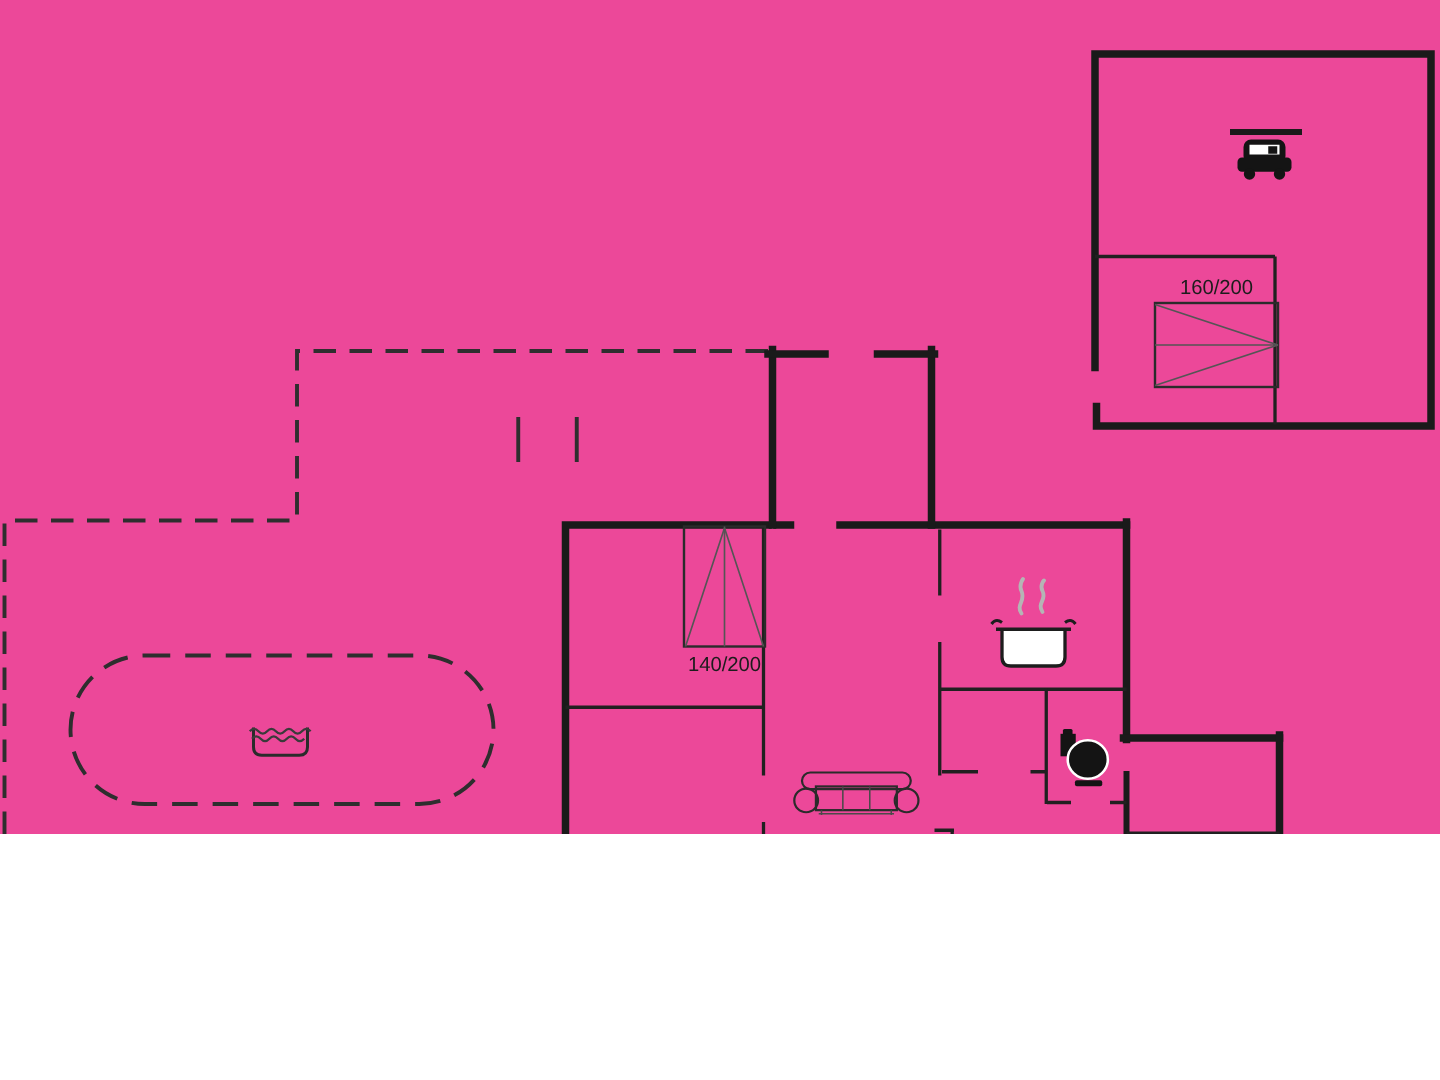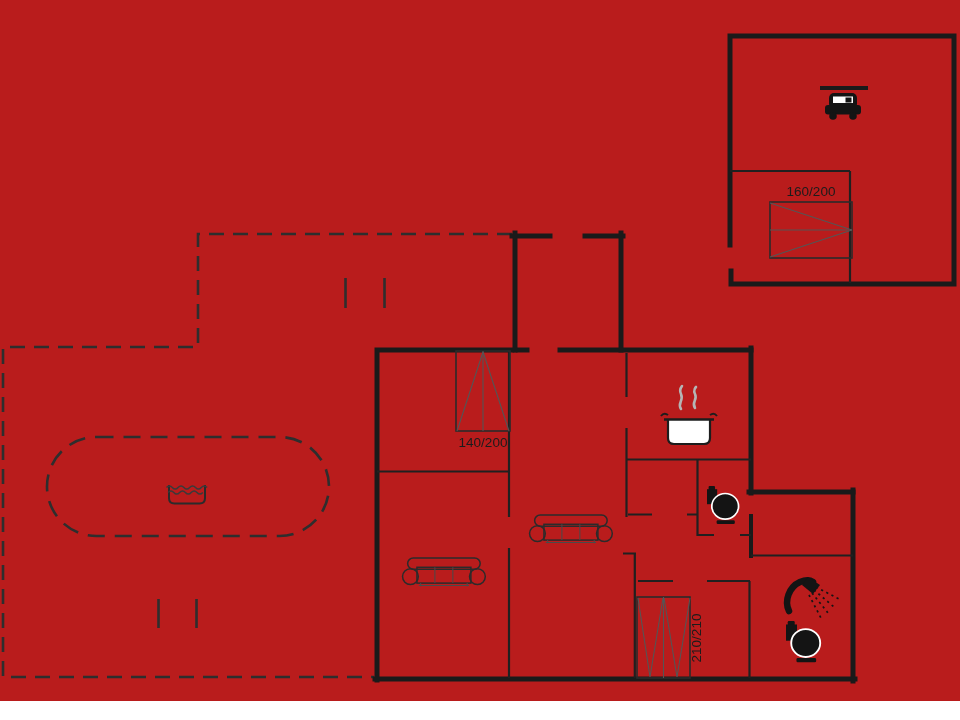--- a/index.html
+++ b/index.html
@@ -1,16 +1,16 @@
 <!DOCTYPE html>
 <html><head>
 <meta charset="utf-8">
 <style>
   html,body{margin:0;padding:0;background:#ffffff;}
-  .stage{position:relative;width:960px;height:701px;background:#b91c1c;overflow:hidden;
+  .stage{position:relative;width:960px;height:556px;background:#ec4899;overflow:hidden;
          font-family:"Liberation Sans", sans-serif;}
   svg{display:block}
   .wall{stroke:#1a1a1a;stroke-width:5;fill:none;stroke-linecap:square;}
   .wall4{stroke:#1a1a1a;stroke-width:4;fill:none;stroke-linecap:square;}
   .iwall{stroke:#202020;stroke-width:2.2;fill:none;stroke-linecap:butt;}
   .dash{stroke:#2e2e2e;stroke-width:2.6;fill:none;stroke-linecap:butt;}
   .furn{stroke:#2b2b2b;stroke-width:1.6;fill:none;}
   .furnline{stroke:#4a4a4a;stroke-width:1.1;fill:none;}
   .bedline{stroke:#555;stroke-width:1.1;fill:none;}
   .blk{fill:#141414;}

